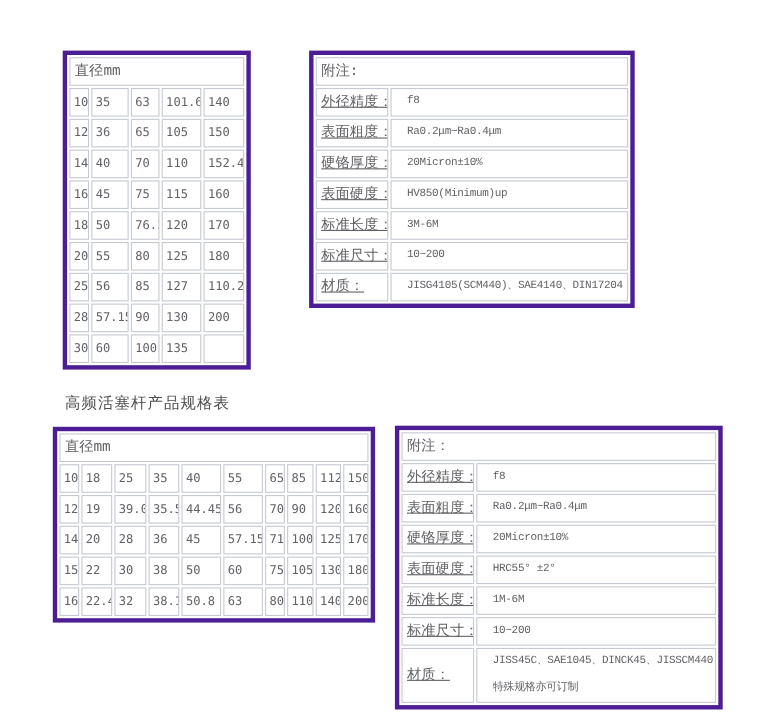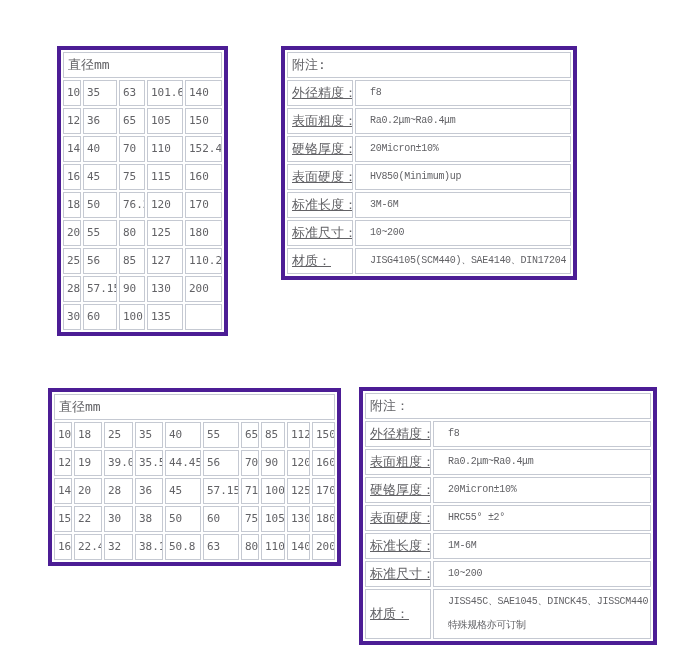--- a/index.html
+++ b/index.html
@@ -152,20 +152,21 @@
           <td>标准尺寸：</td>
           <td>10~200</td>
         </tr>
         <tr>
           <td>材质：</td>
           <td>JISG4105(SCM440)、SAE4140、DIN17204</td>
         </tr>
       </tbody>
   </table>
 
+  <div class="sec-title title2">高频活塞杆产品规格表</div>
 
   <table class="spec spec2">
     <colgroup>
       <col style="width:18px">
         <col style="width:28px">
         <col style="width:29px">
         <col style="width:28px">
         <col style="width:36px">
       <col style="width:36px">
         <col style="width:18px">

